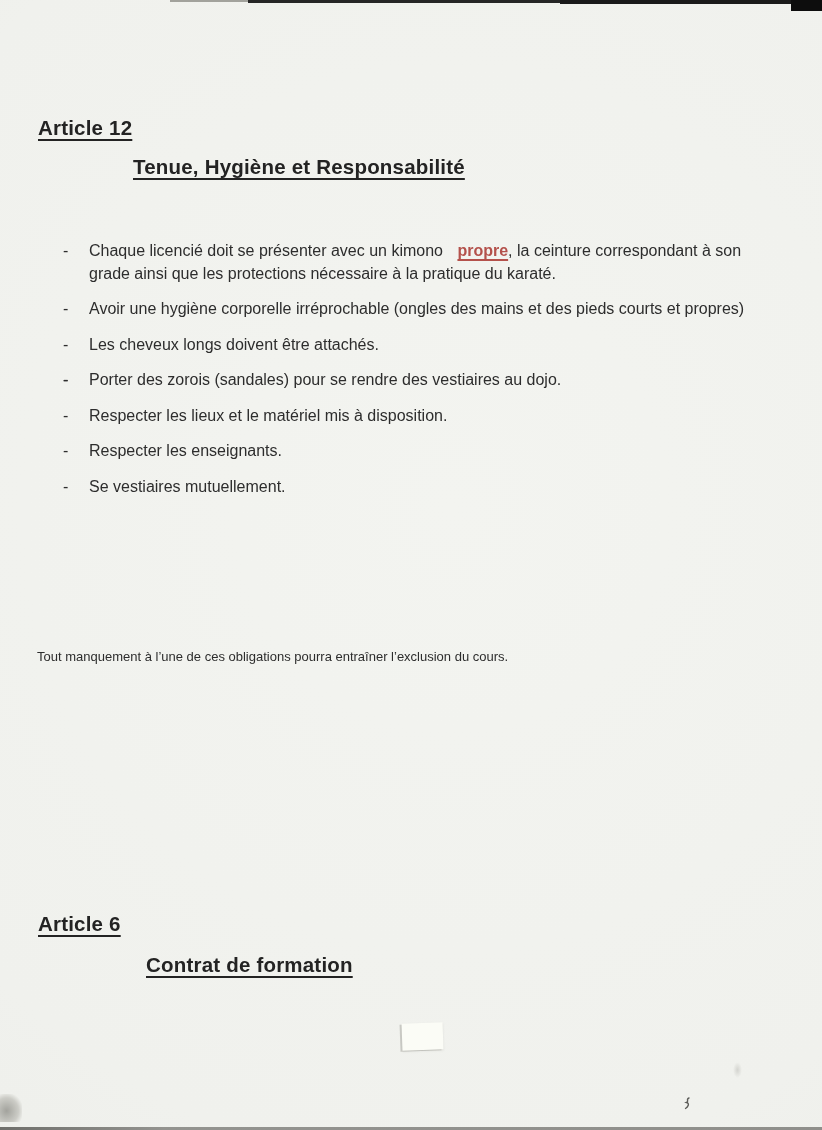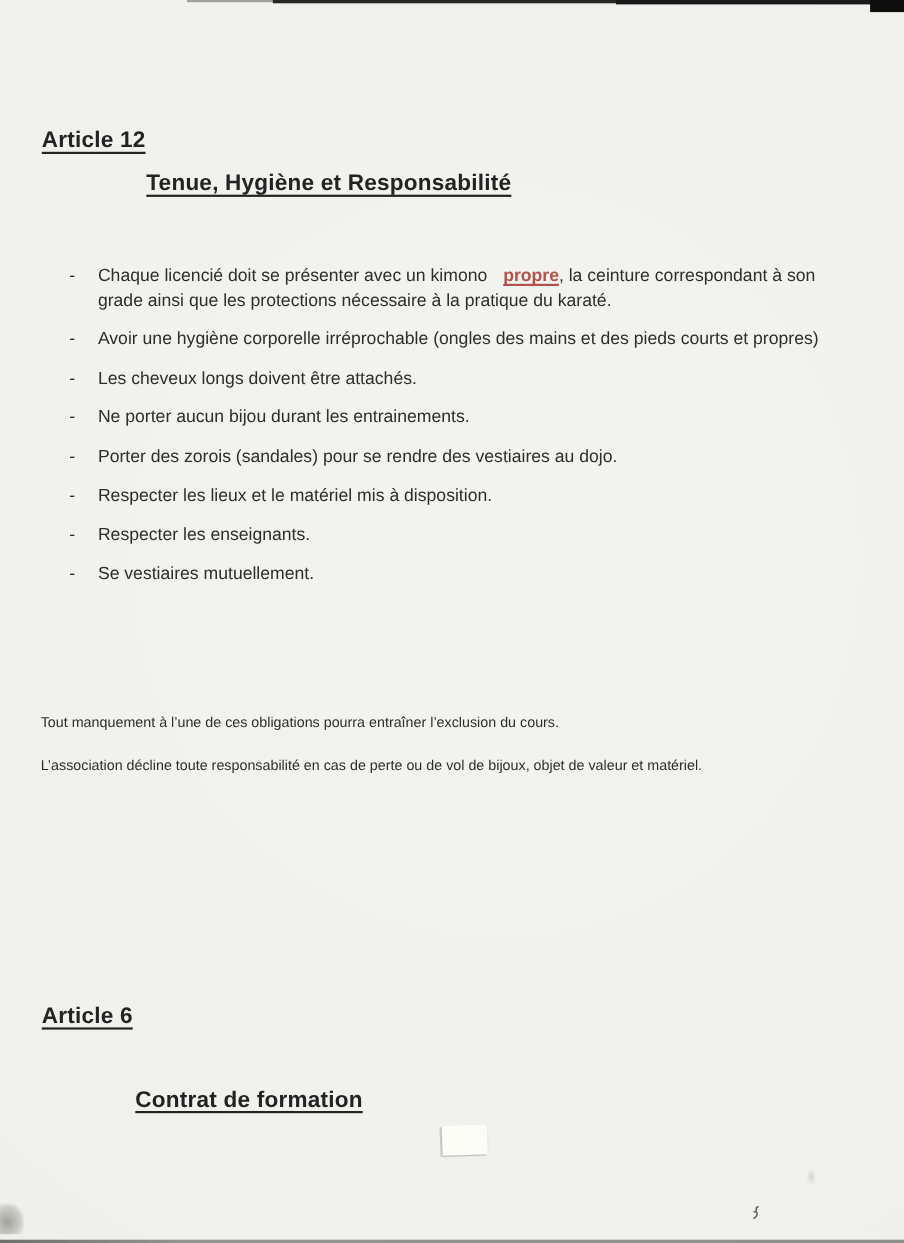--- a/index.html
+++ b/index.html
@@ -23,21 +23,21 @@
     color:#232323;
     text-decoration:underline;
     text-decoration-thickness:2px;
     text-underline-offset:4px;
     letter-spacing:0.2px;
     white-space:nowrap;
   }
   #article11-label { left:38px; top:116px; }
   #article11-title { left:133px; top:155px; }
   #article12-label { left:38px; top:912px; }
-  #article12-title { left:123px; top:953px;margin-top:35px; }
+  #article12-title { left:146px; top:953px; }
 
   
   .rules {
     position:absolute; left:62px; top:240px; width:716px;
     list-style:none;
   }
   .rules li {
     position:relative;
     padding-left:27px;
     max-width:690px;
@@ -110,21 +110,20 @@
     <li>
       <span class="dash">-</span>
       <span>Avoir une hygiène corporelle irréprochable (ongles des mains et des pieds courts et propres)</span>
     </li>
     <li>
       <span class="dash">-</span>
       <span>Les cheveux longs doivent être attachés.</span>
     </li>
     <li>
       <span class="dash">-</span>
-      <span>Ne porter aucun bijou durant les entrainements.</span>
     </li>
     <li>
       <span class="dash">-</span>
       <span>Porter des zorois (sandales) pour se rendre des vestiaires au dojo.</span>
     </li>
     <li>
       <span class="dash">-</span>
       <span>Respecter les lieux et le matériel mis à disposition.</span>
     </li>
     <li>
@@ -132,21 +131,20 @@
       <span>Respecter les enseignants.</span>
     </li>
     <li>
       <span class="dash">-</span>
       <span>Se vestiaires mutuellement.</span>
     </li>
   </ul>
 
   <div class="notes">
     <p>Tout manquement à l’une de ces obligations pourra entraîner l’exclusion du cours.</p>
-    <p>L’association décline toute responsabilité en cas de perte ou de vol de bijoux, objet de valeur et matériel.</p>
   </div>
 
   <div class="h-article" id="article12-label">Article 6</div>
   <div class="h-article" id="article12-title">Contrat de formation</div>
 
   <div class="artifact top-band-faint"></div>
   <div class="artifact top-band-dark1"></div>
   <div class="artifact top-band-dark2"></div>
   <div class="artifact top-band-corner"></div>
   <div class="artifact bottom-strip"></div>

